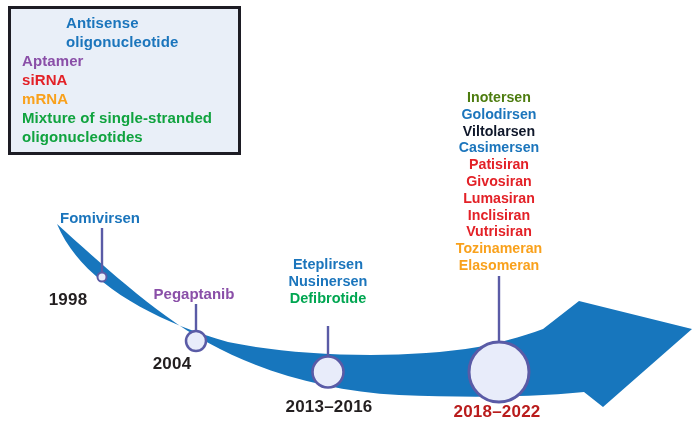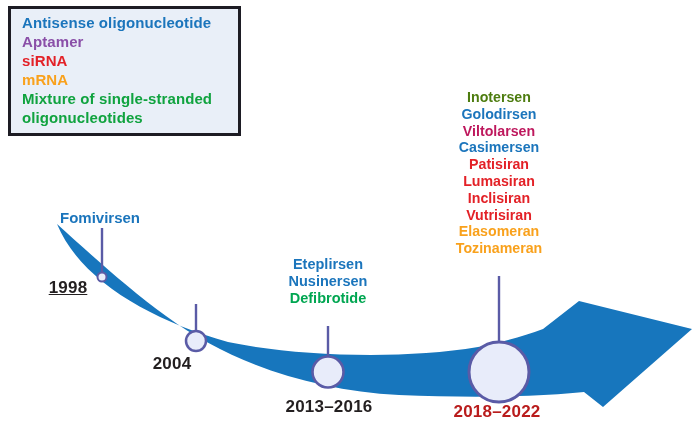--- a/index.html
+++ b/index.html
@@ -44,46 +44,48 @@
     <line x1="328" y1="326" x2="328" y2="358" stroke-width="2.4" stroke="#5a5ba6"></line>
     <line x1="499" y1="276" x2="499" y2="344" stroke-width="2.4" stroke="#5a5ba6"></line>
 
     <circle cx="102" cy="277" r="4.5" stroke-width="2" fill="#e8ecfa" stroke="#5a5ba6"></circle>
     <circle cx="196" cy="341" r="10" stroke-width="2.5" fill="#e8ecfa" stroke="#5a5ba6"></circle>
     <circle cx="328" cy="372" r="15.5" stroke-width="2.6" fill="#e8ecfa" stroke="#5a5ba6"></circle>
     <circle cx="499" cy="372" r="30" stroke-width="3" fill="#e8ecfa" stroke="#5a5ba6"></circle>
   </svg>
 
   <div class="legend">
-    <div class="legend-item" style="color: rgb(27, 117, 188);">Antisense oligonucleotide</div>
+    <div class="legend-item" style="color: rgb(27, 117, 188); margin-left: 44px;">Antisense oligonucleotide</div>
     <div class="legend-item" style="color: rgb(138, 79, 168);">Aptamer</div>
     <div class="legend-item" style="color: rgb(227, 33, 39);">siRNA</div>
     <div class="legend-item" style="color: rgb(249, 161, 28);">mRNA</div>
     <div class="legend-item" style="color: rgb(16, 163, 63);">Mixture of single-stranded oligonucleotides</div>
   </div>
 
   <div class="label" style="left: 40px; top: 209px; width: 120px; color: rgb(27, 117, 188);">Fomivirsen</div>
-  <div class="year" style="left: 28px; top: 278px; width: 80px; color: rgb(35, 31, 32); text-decoration: underline;">1998</div>
+  <div class="year" style="left: 28px; top: 290px; width: 80px; color: rgb(35, 31, 32);">1998</div>
 
+  <div class="label" style="left: 134px; top: 285px; width: 120px; color: rgb(138, 79, 168);">Pegaptanib</div>
   <div class="year" style="left: 132px; top: 354px; width: 80px; color: rgb(35, 31, 32);">2004</div>
 
   <div class="drug-col-2013">
     <span class="drug" style="color: rgb(27, 117, 188);">Eteplirsen</span>
     <span class="drug" style="color: rgb(27, 117, 188);">Nusinersen</span>
     <span class="drug" style="color: rgb(0, 166, 81);">Defibrotide</span>
   </div>
   <div class="year" style="left: 257px; top: 397px; width: 144px; color: rgb(35, 31, 32);">2013–2016</div>
 
   <div class="drug-col-2018">
     <span class="drug" style="color: #4d7c0f;">Inotersen</span>
     <span class="drug" style="color: rgb(27, 117, 188);">Golodirsen</span>
-    <span class="drug" style="color: #be185d;">Viltolarsen</span>
+    <span class="drug" style="color: #0f172a;">Viltolarsen</span>
     <span class="drug" style="color: rgb(27, 117, 188);">Casimersen</span>
     <span class="drug" style="color: rgb(227, 33, 39);">Patisiran</span>
+    <span class="drug" style="color: rgb(227, 33, 39);">Givosiran</span>
     <span class="drug" style="color: rgb(227, 33, 39);">Lumasiran</span>
     <span class="drug" style="color: rgb(227, 33, 39);">Inclisiran</span>
     <span class="drug" style="color: rgb(227, 33, 39);">Vutrisiran</span>
+    <span class="drug" style="color: rgb(249, 161, 28);">Tozinameran</span>
     <span class="drug" style="color: rgb(249, 161, 28);">Elasomeran</span>
-    <span class="drug" style="color: rgb(249, 161, 28);">Tozinameran</span>
   </div>
   <div class="year" style="left: 425px; top: 402px; width: 144px; color: #b91c1c;">2018–2022</div>
 
 </div>
 
 </body></html>

